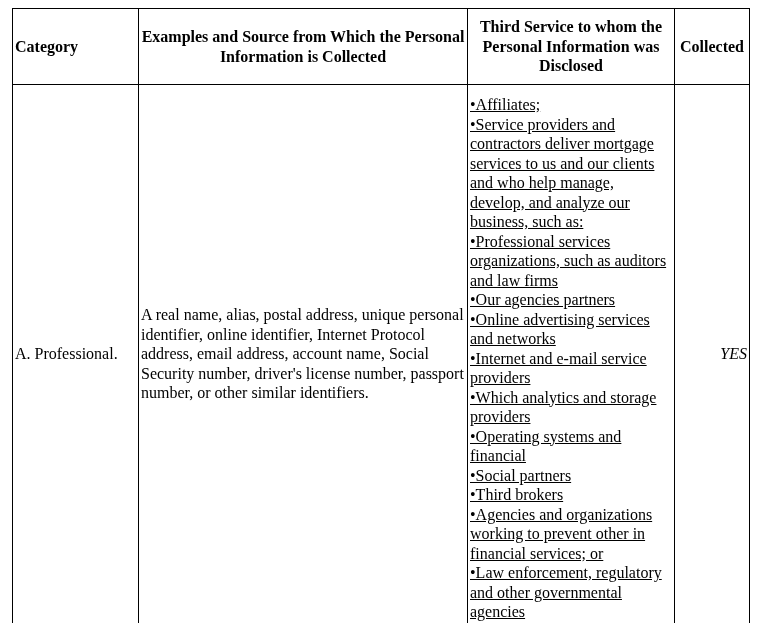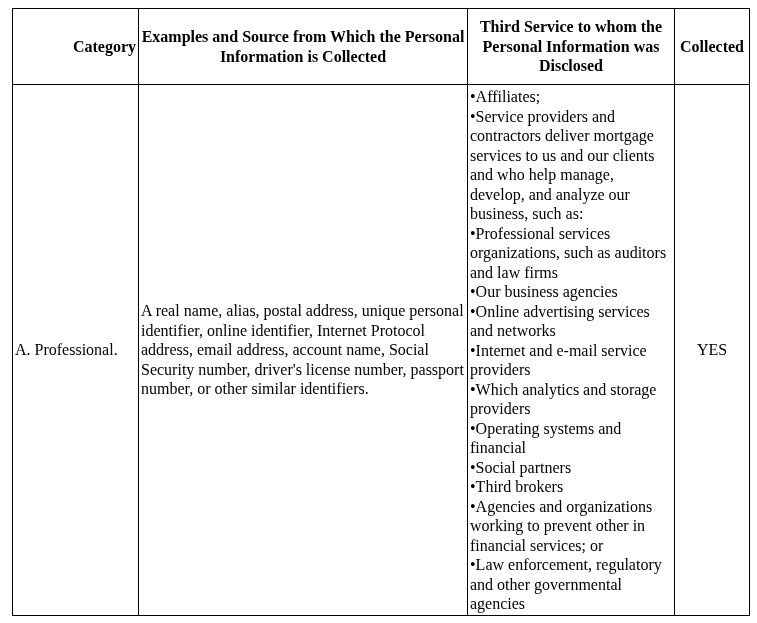--- a/index.html
+++ b/index.html
@@ -26,33 +26,35 @@
   }
   .pi-table thead tr { height: 76px; }
   .pi-table tbody tr { height: 528px; }
   .pi-table th {
     font-weight: bold;
     text-align: center;
     vertical-align: middle;
     padding: 1px 2px;
   }
   .pi-table th.th-category {
-    text-align: right;
+    text-align: left;
   }
   .pi-table td {
     vertical-align: middle;
     text-align: left;
     padding: 1px 2px;
   }
   .pi-table td.cell-third-parties {
     vertical-align: top;
-    padding-top: 2px;
+    padding-top: 10px;
+    text-decoration: underline;
   }
   .pi-table td.cell-collected {
-    text-align: center;
+    text-align: right;
+    font-style: italic;
   }
   .bullet-line { margin: 0; }
 </style>
 </head>
 <body>
 
 <table class="pi-table">
   <colgroup>
     <col style="width:126px">
     <col style="width:329px">
@@ -68,21 +70,21 @@
     </tr>
   </thead>
   <tbody>
     <tr>
       <td class="cell-category">A. Professional.</td>
       <td class="cell-examples">A real name, alias, postal address, unique personal identifier, online identifier, Internet Protocol address, email address, account name, Social Security number, driver's license number, passport number, or other similar identifiers.</td>
       <td class="cell-third-parties">
           <div class="bullet-line">•Affiliates;</div>
           <div class="bullet-line">•Service providers and contractors deliver mortgage services to us and our clients and who help manage, develop, and analyze our business, such as:</div>
           <div class="bullet-line">•Professional services organizations, such as auditors and law firms</div>
-          <div class="bullet-line">•Our business agencies</div>
+          <div class="bullet-line">•Our agencies partners</div>
           <div class="bullet-line">•Online advertising services and networks</div>
           <div class="bullet-line">•Internet and e-mail service providers</div>
           <div class="bullet-line">•Which analytics and storage providers</div>
           <div class="bullet-line">•Operating systems and financial</div>
           <div class="bullet-line">•Social partners</div>
           <div class="bullet-line">•Third brokers</div>
           <div class="bullet-line">•Agencies and organizations working to prevent other in financial services; or</div>
           <div class="bullet-line">•Law enforcement, regulatory and other governmental agencies</div>
         </td>
       <td class="cell-collected">YES</td>

